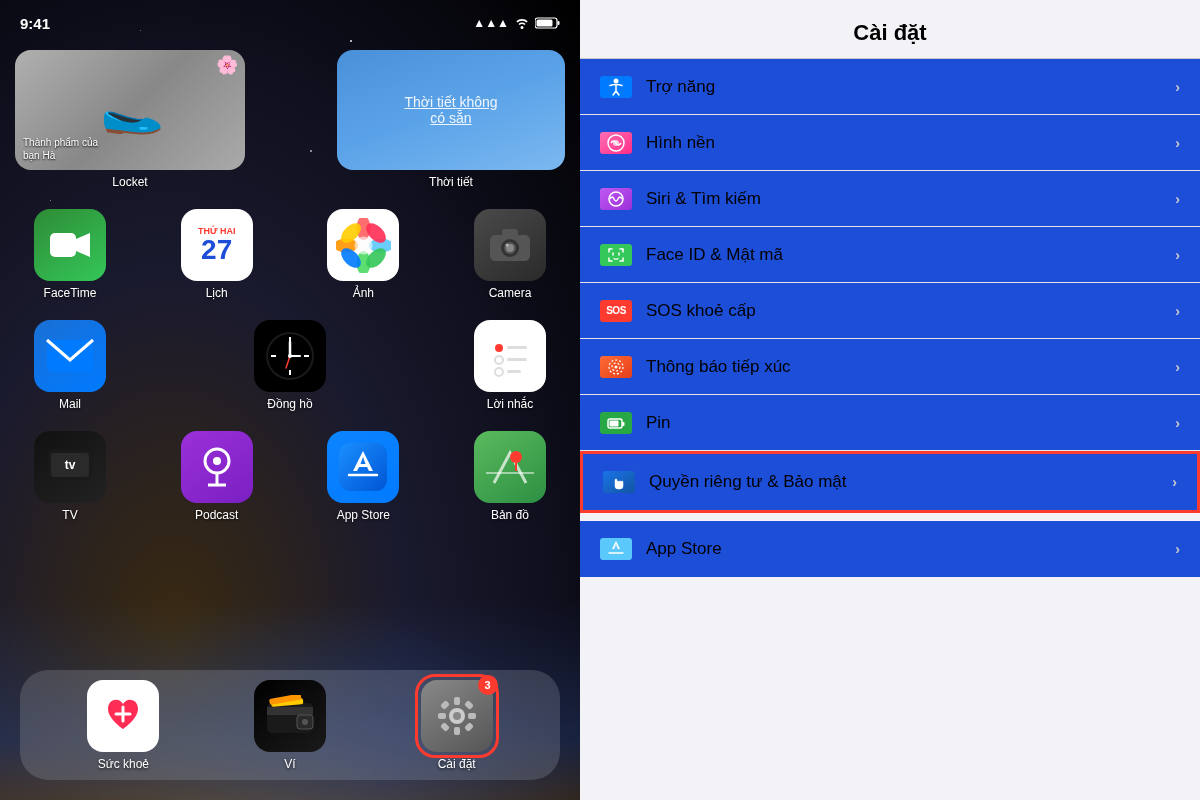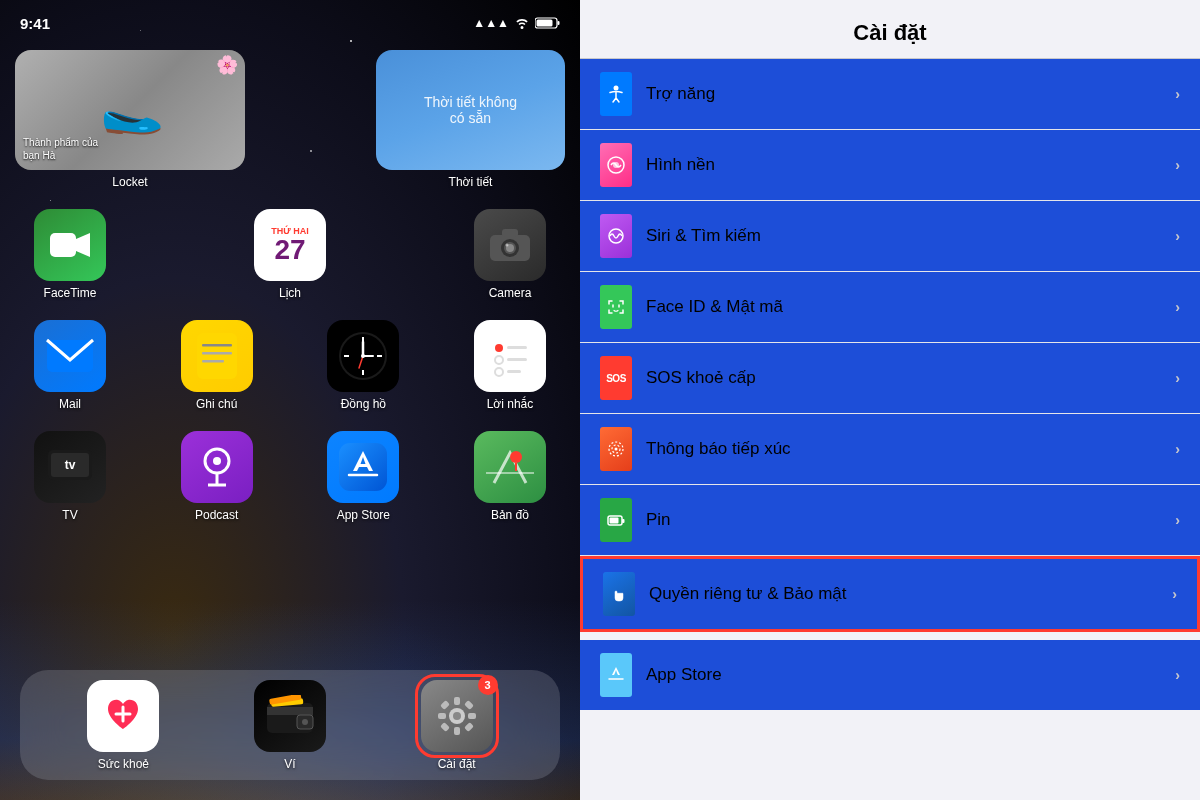--- a/index.html
+++ b/index.html
@@ -172,29 +172,30 @@
     .widget-locket {
       width: 230px;
       height: 120px;
       border-radius: 16px;
       overflow: hidden;
       position: relative;
       background: #2a2a2a;
     }
 
     .widget-weather {
-      width: 189px;
+      width: 228px;
       height: 120px;
       border-radius: 16px;
       background: linear-gradient(160deg, #4a90d9 0%, #5ba3e8 50%, #7bb8f0 100%);
       display: flex;
       flex-direction: column;
       align-items: center;
       justify-content: center;
       color: white;
+      text-decoration: underline;
     }
 
     .weather-unavail {
       font-size: 14px;
       text-align: center;
       opacity: 0.9;
     }
 
     .widget-label {
       color: white;
@@ -209,21 +210,21 @@
     .icon-camera { background: linear-gradient(145deg, #4a4a4a, #2a2a2a); }
     .icon-mail { background: linear-gradient(145deg, #1a6fd4, #007aff); }
     .icon-notes { background: linear-gradient(145deg, #ffd700, #ffcc00); }
     .icon-tv { background: linear-gradient(145deg, #111, #222); color: white; }
     .icon-podcast { background: linear-gradient(145deg, #9b30d9, #7a1fc2); }
     .icon-appstore { background: linear-gradient(145deg, #0d84ff, #007aff); }
     .icon-health { background: white; }
     .icon-wallet { background: linear-gradient(145deg, #000, #1a1a1a); }
 
     
-    .cal-day { font-size: 28px; font-weight: 700; color: #701a75; line-height: 1; }
+    .cal-day { font-size: 28px; font-weight: 700; color: #1d4ed8; line-height: 1; }
     .cal-weekday { font-size: 9px; color: #ff3b30; font-weight: 600; }
 
     
     .settings-panel {
       width: 620px;
       height: 800px;
       background: #f2f2f7;
       overflow-y: auto;
     }
 
@@ -255,21 +256,21 @@
       min-height: 56px;
     }
 
     .settings-item:last-child {
       border-bottom: none;
       justify-content: space-between;
     }
 
     .settings-icon {
       width: 32px;
-      height: 44px;
+      height: 22px;
       border-radius: 3px;
       display: flex;
       align-items: center;
       justify-content: center;
       margin-right: 14px;
       flex-shrink: 0;
       font-size: 16px;
       color: white;
     }
 
@@ -374,20 +375,38 @@
         </div>
 
         <div class="app-item">
           <div class="app-icon" style="background:white;flex-direction:column;gap:0;">
             <div class="cal-weekday">THỨ HAI</div>
             <div class="cal-day">27</div>
           </div>
           <span class="app-label">Lịch</span>
         </div>
 
+        <div class="app-item">
+          <div class="app-icon" style="background:white;padding:4px;">
+            <svg width="55" height="55" viewBox="0 0 55 55">
+              <circle cx="27.5" cy="27.5" r="10" fill="#f9f9f9"></circle>
+
+              <ellipse cx="27.5" cy="10" rx="7" ry="12" fill="#ff5e5e" opacity="0.9"></ellipse>
+              <ellipse cx="27.5" cy="45" rx="7" ry="12" fill="#4cd964" opacity="0.9"></ellipse>
+              <ellipse cx="10" cy="27.5" rx="12" ry="7" fill="#ff9500" opacity="0.9"></ellipse>
+              <ellipse cx="45" cy="27.5" rx="12" ry="7" fill="#5ac8fa" opacity="0.9"></ellipse>
+              <ellipse cx="15" cy="15" rx="7" ry="12" fill="#ffcc00" opacity="0.9" transform="rotate(45 15 15)"></ellipse>
+              <ellipse cx="40" cy="15" rx="7" ry="12" fill="#ff2d55" opacity="0.9" transform="rotate(-45 40 15)"></ellipse>
+              <ellipse cx="15" cy="40" rx="7" ry="12" fill="#007aff" opacity="0.9" transform="rotate(-45 15 40)"></ellipse>
+              <ellipse cx="40" cy="40" rx="7" ry="12" fill="#34c759" opacity="0.9" transform="rotate(45 40 40)"></ellipse>
+              <circle cx="27.5" cy="27.5" r="9" fill="white" opacity="0.6"></circle>
+            </svg>
+          </div>
+          <span class="app-label">Ảnh</span>
+        </div>
 
         <div class="app-item">
           <div class="app-icon icon-camera">
             <svg width="44" height="36" viewBox="0 0 44 36">
               <rect x="2" y="8" width="40" height="26" rx="5" fill="#555"></rect>
               <rect x="14" y="2" width="16" height="8" rx="3" fill="#555"></rect>
               <circle cx="22" cy="21" r="9" fill="#333"></circle>
               <circle cx="22" cy="21" r="6" fill="#555"></circle>
               <circle cx="22" cy="21" r="4" fill="#888"></circle>
               <circle cx="19" cy="18" r="1.5" fill="white" opacity="0.5"></circle>
@@ -401,31 +420,20 @@
         <div class="app-item">
           <div class="app-icon icon-mail">
             <svg width="50" height="36" viewBox="0 0 50 36">
               <rect x="2" y="2" width="46" height="32" rx="5" fill="#007aff"></rect>
               <polyline points="2,2 25,22 48,2" fill="none" stroke="white" stroke-width="3"></polyline>
             </svg>
           </div>
           <span class="app-label">Mail</span>
         </div>
 
-        <div class="app-item">
-          <div class="app-icon icon-notes">
-            <svg width="46" height="52" viewBox="0 0 46 52">
-              <rect x="3" y="3" width="40" height="46" rx="6" fill="#ffd700"></rect>
-              <rect x="8" y="14" width="30" height="2.5" rx="1" fill="#888"></rect>
-              <rect x="8" y="22" width="30" height="2.5" rx="1" fill="#aaa"></rect>
-              <rect x="8" y="30" width="22" height="2.5" rx="1" fill="#aaa"></rect>
-            </svg>
-          </div>
-          <span class="app-label">Ghi chú</span>
-        </div>
 
         <div class="app-item">
           <div class="app-icon" style="background:black;">
             <svg width="52" height="52" viewBox="0 0 52 52">
               <circle cx="26" cy="26" r="24" fill="#1a1a1a"></circle>
               <circle cx="26" cy="26" r="22" fill="black"></circle>
 
               <line x1="26" y1="7" x2="26" y2="12" stroke="white" stroke-width="2"></line>
               <line x1="26" y1="40" x2="26" y2="45" stroke="white" stroke-width="2"></line>
               <line x1="7" y1="26" x2="12" y2="26" stroke="white" stroke-width="2"></line>

